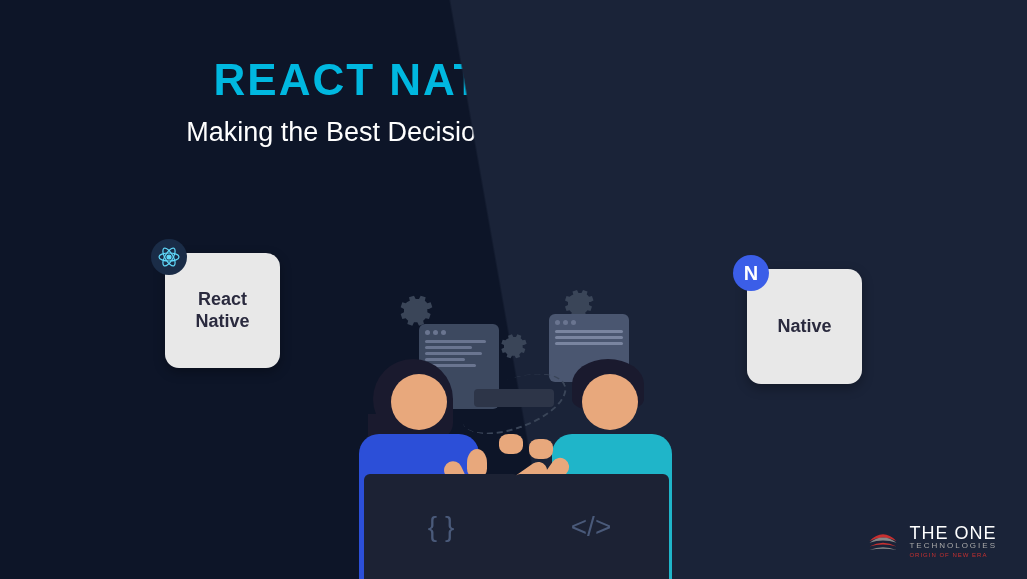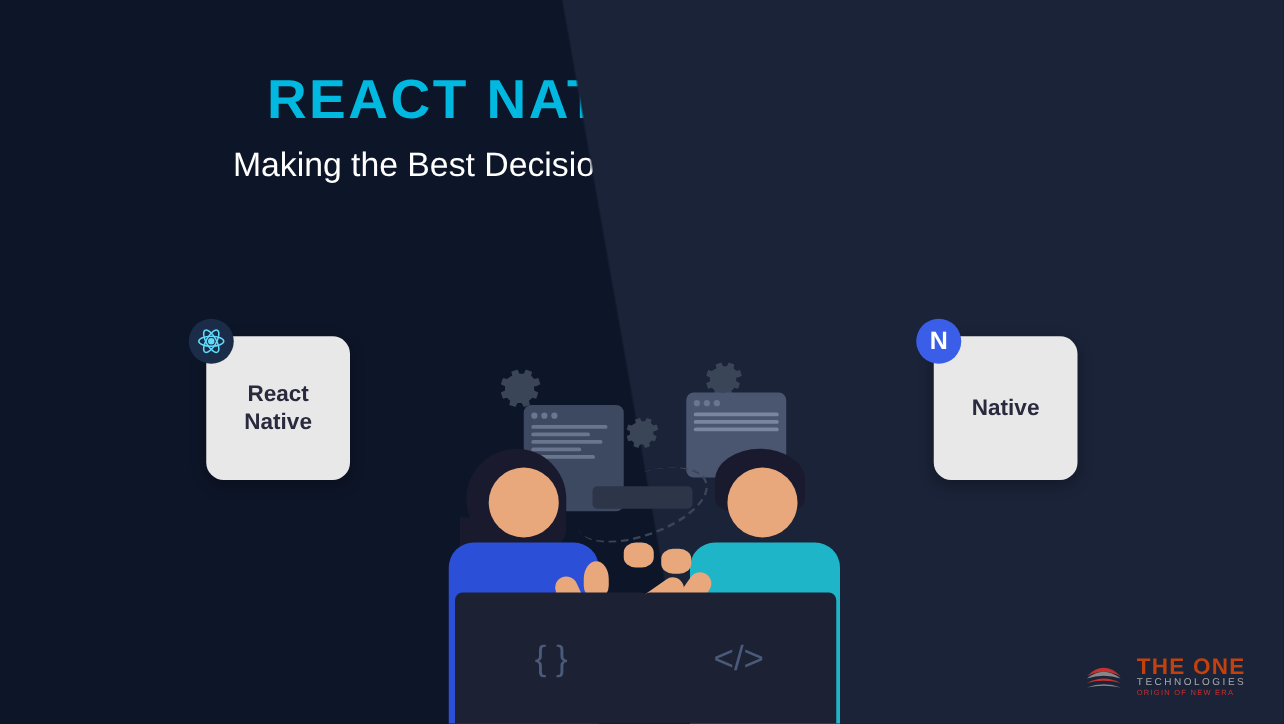--- a/index.html
+++ b/index.html
@@ -7,21 +7,21 @@
 .header{text-align:center;padding-top:55px}
 .title-row{display:flex;align-items:center;justify-content:center;gap:20px;margin-bottom:12px}
 .t-react{color:#00b8e0;font-size:44px;font-weight:900;letter-spacing:2px}
 .t-native{color:#3c4fe0;font-size:44px;font-weight:900;letter-spacing:2px}
 .vs-badge{width:44px;height:44px;border-radius:50%;background:#fff;display:flex;align-items:center;justify-content:center;color:#1a1a2e;font-weight:900;font-size:16px}
 .subtitle{color:#fff;font-size:27px;font-weight:400}
 .divider{position:absolute;top:210px;left:0;width:100%;height:370px;pointer-events:none}
 .divider::before{content:"";position:absolute;left:50%;top:0;width:200%;height:200%;background:linear-gradient(to right,transparent 49.9%,#1a2338 50%);transform:translate(-50%,-30%) rotate(-10deg);z-index:0}
 .scene{position:absolute;bottom:0;left:0;right:0;height:370px;z-index:2}
 .card{position:absolute;width:115px;height:115px;background:#e8e8e8;border-radius:14px;display:flex;flex-direction:column;align-items:center;justify-content:center;box-shadow:0 4px 12px rgba(0,0,0,.3)}
-.card-left{left:165px;top:60px}
+.card-left{left:165px;top:44px}
 .card-right{right:165px;top:60px}
 .card-icon{position:absolute;top:-14px;left:-14px;width:36px;height:36px;border-radius:50%;display:flex;align-items:center;justify-content:center}
 .card-icon.react{background:#1a2c47}
 .card-icon.native{background:#3b5ee8}
 .card-label{color:#2a2a3e;font-size:18px;font-weight:600;text-align:center;line-height:1.2}
 .svg-react{width:24px;height:24px}
 .svg-n{color:#fff;font-weight:700;font-size:20px}
 .illus{position:absolute;left:50%;transform:translateX(-50%);bottom:0;width:500px;height:300px}
 .gear{position:absolute;color:#3a4558}
 .gear svg{width:100%;height:100%}
@@ -64,21 +64,21 @@
 .p1 .arm1{top:120px;left:135px;width:18px;height:65px;transform:rotate(-25deg)}
 .p1 .hand1{top:110px;left:148px;width:20px;height:28px;background:#e8a87c;border-radius:50% 50% 30% 30%}
 .p2 .arm1{top:115px;left:5px;width:18px;height:60px;transform:rotate(35deg)}
 .p2 .arm2{top:115px;left:-20px;width:18px;height:55px;transform:rotate(55deg)}
 .p2 .hand1{top:100px;left:-5px;width:24px;height:20px;background:#e8a87c;border-radius:40%}
 .p2 .hand2{top:95px;left:-35px;width:24px;height:20px;background:#e8a87c;border-radius:40%}
 .logo{position:absolute;bottom:20px;right:30px;display:flex;align-items:center;gap:8px;z-index:5}
 .logo-mark{width:36px;height:36px;position:relative}
 .logo-mark svg{width:100%;height:100%}
 .logo-text{display:flex;flex-direction:column;line-height:1}
-.logo-main{color:#c2410c;font-size:18px;font-weight:700;letter-spacing:1px}
+.logo-main{color:#ffffff;font-size:18px;font-weight:400;letter-spacing:1px}
 .logo-sub{color:#aaa;font-size:8px;letter-spacing:2px}
 .logo-tag{color:#c73030;font-size:6px;letter-spacing:1px;margin-top:2px}
 </style>
 </head>
 <body>
 
 <div class="header">
   <div class="title-row">
     <span class="t-react">REACT NATIVE</span>
     <span class="vs-badge">VS</span>

